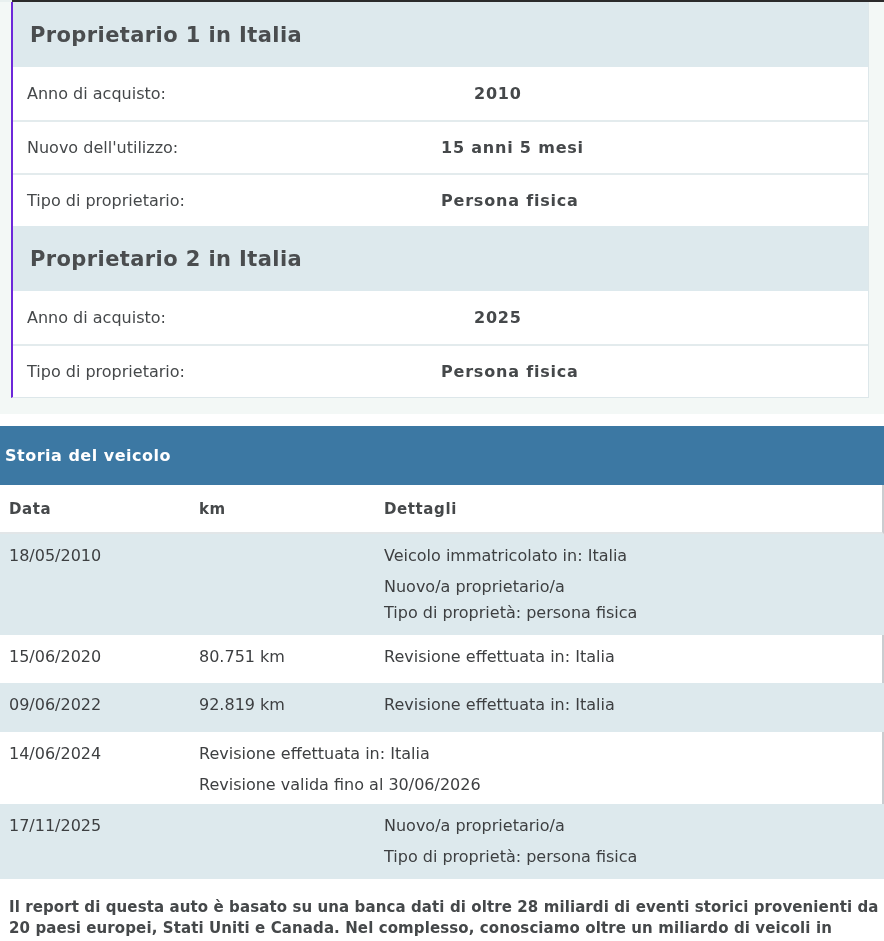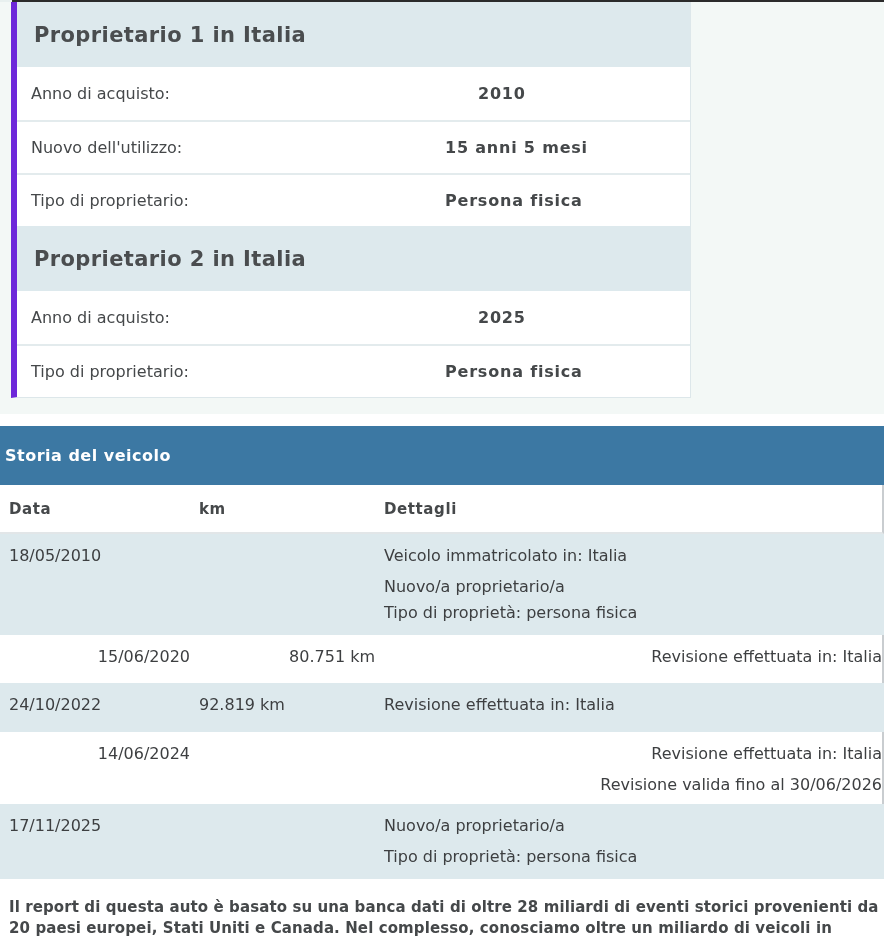--- a/index.html
+++ b/index.html
@@ -7,22 +7,22 @@
     body { font-family: "DejaVu Sans", sans-serif; color: #3d3f41; position: relative; }
 
     .top-edge { position: absolute; left: 0; top: 0; width: 884px; height: 2px; background: #2b2b2b; }
     .top-edge .gap1 { position: absolute; left: 0; top: 0; width: 12px; height: 2px; background: #e8f0ef; }
 
     .owners-wrap {
       position: absolute; left: 0; top: 2px; width: 884px; height: 412px;
       background: #f3f8f6; padding: 0 16px 0 11px;
     }
     .owners-card {
-      width: 680px; background: #ffffff;
-      border-left: 6px solid #6d28d9; border-right: 1px solid #dde7ea; border-bottom: 1px solid #dde7ea;
+      width: 858px; background: #ffffff;
+      border-left: 2px solid #6d28d9; border-right: 1px solid #dde7ea; border-bottom: 1px solid #dde7ea;
     }
     .owner-title {
       background: #dde9ed; height: 65px; display: flex; align-items: center;
       padding-left: 17px; font-size: 21px; font-weight: bold; color: #4a4d4f; letter-spacing: 0.4px;
     }
     .owner-row {
       height: 53px; display: flex; align-items: center;
       border-top: 2px solid #e3ebed; background: #ffffff;
     }
     .owner-row:first-of-type { border-top: none; gap: 33px; }
@@ -41,21 +41,21 @@
       height: 49px; display: flex; align-items: center; background: #ffffff;
       border-bottom: 2px solid #e2e6e8; border-right: 2px solid #c9cdd0;
       font-size: 15px; font-weight: bold; color: #45484a; letter-spacing: 0.6px;
     }
     .c-date { width: 190px; padding-left: 9px; }
     .c-km { width: 185px; padding-left: 9px; }
     .c-det { flex: 1; padding-left: 9px; }
 
     .h-row { display: flex; font-size: 16px; color: #3d3f41; border-right: 2px solid #c9cdd0; }
     .h-row.alt { background: #dde9ed; border-right-color: #dde9ed; }
-    .h-row.plain { background: #ffffff; text-align: right; }
+    .h-row.plain { background: #ffffff; }
     .h-row .c-date, .h-row .c-km, .h-row .c-det { padding-top: 14px; }
     .det-line { line-height: 26px; margin-top: -5px; margin-bottom: 5px; }
     .det-line + .det-line { margin-top: 0; margin-bottom: 0; }
     .h-row .c-date span, .h-row .c-km span { display: block; line-height: 26px; margin-top: -5px; }
 
     .footer-note {
       position: absolute; left: 9px; top: 897px; width: 870px;
       font-size: 15px; font-weight: bold; color: #45484a; line-height: 21px; letter-spacing: 0.1px;
     }
   </style>
@@ -130,21 +130,21 @@
     <div class="c-km">
         <span>80.751 km</span>
       </div>
     <div class="c-det">
       <div class="det-line">Revisione effettuata in: Italia</div>
     </div>
   </div>
 
   <div class="h-row alt" style="height:49px">
     <div class="c-date">
-        <span>24/10/2022</span>
+        <span>09/06/2022</span>
       </div>
     <div class="c-km">
         <span>92.819 km</span>
       </div>
     <div class="c-det">
       <div class="det-line">Revisione effettuata in: Italia</div>
     </div>
   </div>
 
   <div class="h-row plain" style="height:72px">

